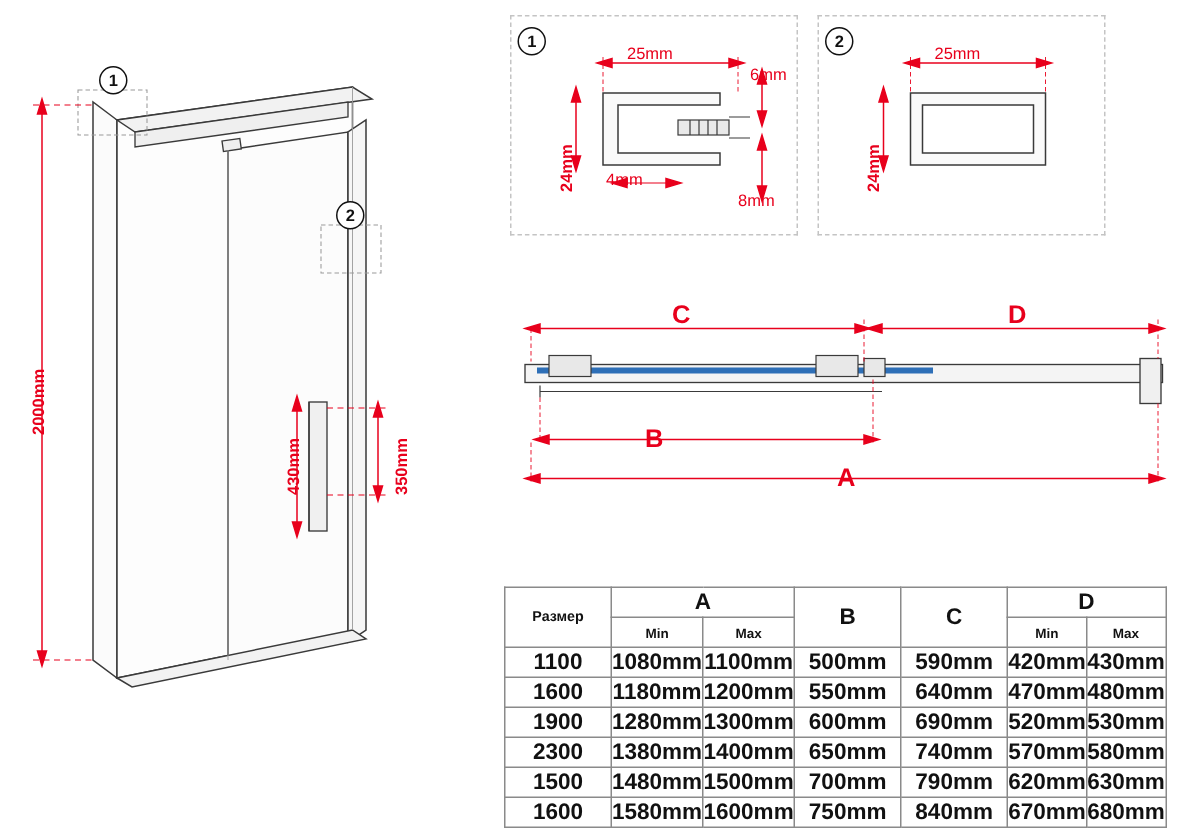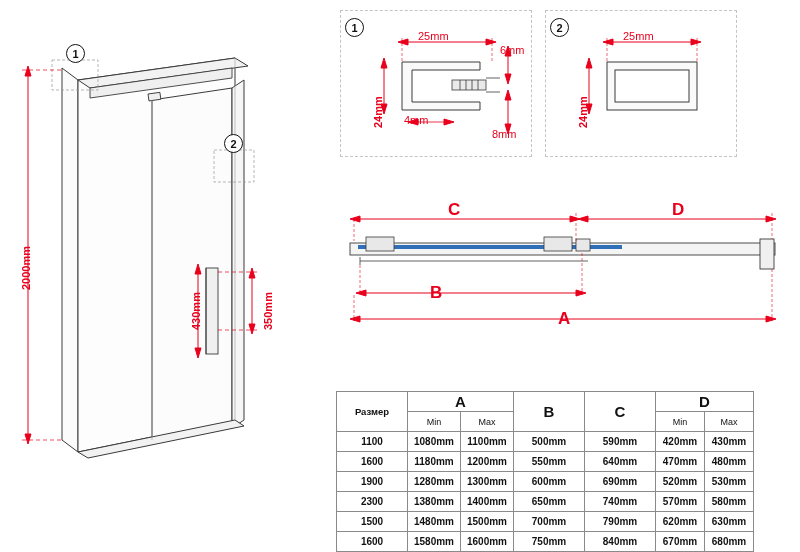--- a/index.html
+++ b/index.html
@@ -6,23 +6,23 @@
   body{width:800px;height:552px;position:relative;font-family:"Liberation Sans",sans-serif;overflow:hidden;}
   .abs{position:absolute;}
   .red{color:#e8001c;}
   .dim{color:#e8001c;font-weight:normal;font-size:11px;white-space:nowrap;}
   .dimv{color:#e8001c;font-weight:bold;font-size:11px;white-space:nowrap;transform:rotate(-90deg);transform-origin:left top;}
   svg{display:block;}
   
   .tbl{position:absolute;left:336px;top:370px;border-collapse:collapse;font-size:9.5px;color:#111;margin-top:21px;}
   .tbl td,.tbl th{border:1px solid #8a8a8a;text-align:center;padding:0;height:19px;font-weight:bold;}
   .tbl .hdr-letter{font-size:15px;font-weight:bold;}
-  .tbl .minmax{font-size:9px;font-weight:normal;}
+  .tbl .minmax{font-size:9px;font-weight:bold;}
   .w70{width:70px;} .w52{width:52px;} .w48{width:48px;}
-  .cell{font-size:10px;font-weight:bold;}
+  .cell{font-size:15px;font-weight:bold;}
   .num-circle{width:17px;height:17px;border-radius:50%;border:1.3px solid #111;display:flex;align-items:center;justify-content:center;font-size:11px;font-weight:bold;color:#111;background:#fff;}
 </style>
 </head>
 <body>
 
 <div class="abs" style="left:0;top:0;width:320px;height:470px;">
   <svg width="320" height="470" viewBox="0 0 320 470">
 
     <g stroke="#3a3a3a" fill="none" stroke-width="1">
 

